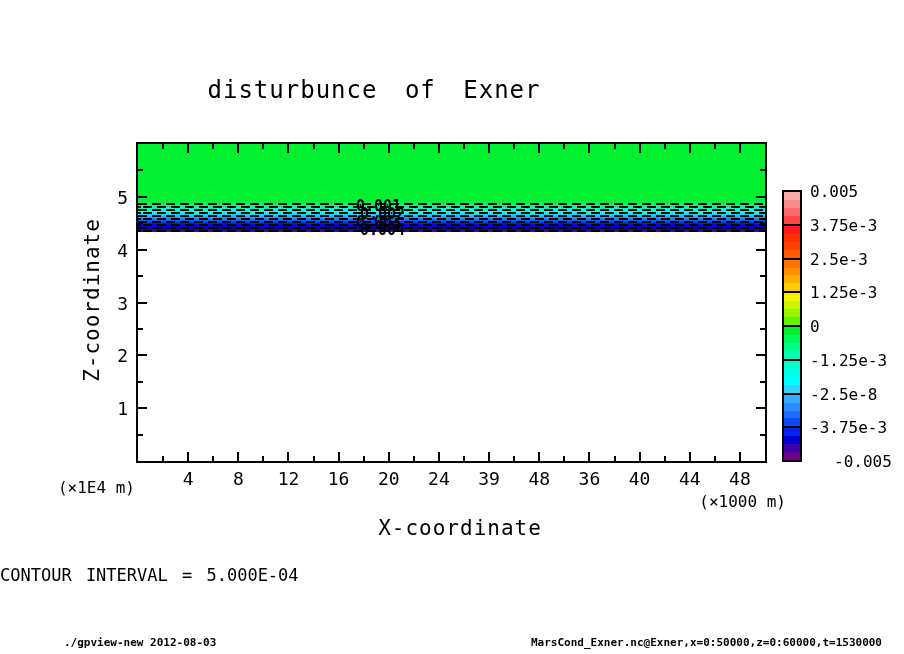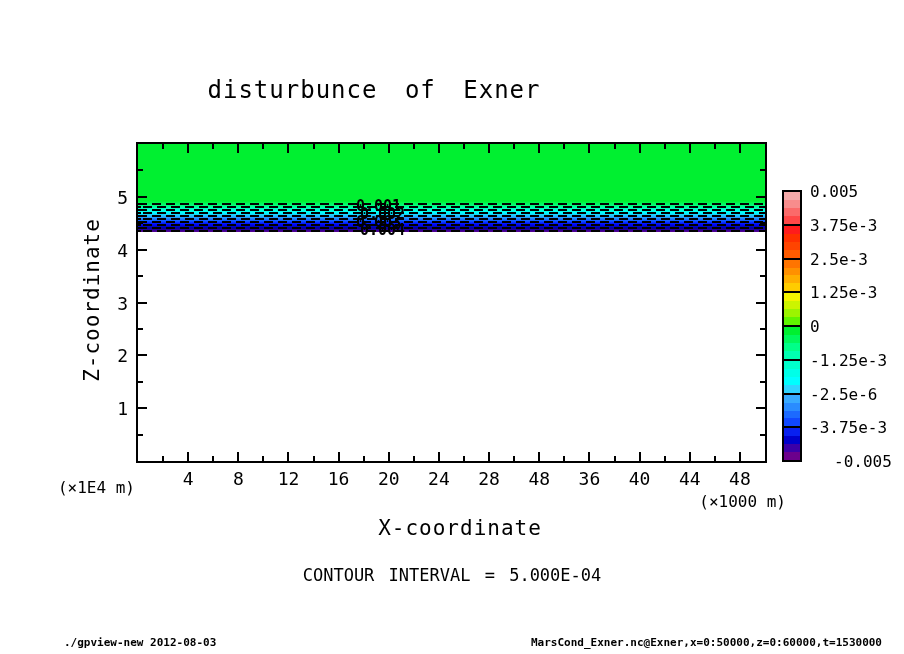--- a/index.html
+++ b/index.html
@@ -24,21 +24,21 @@
   .xtick-label{position:absolute;top:468px;transform:translateX(-50%);font-size:18px;}
   .ytick-label{position:absolute;left:95px;width:33px;text-align:right;
     transform:translateY(-50%);font-size:18px;}
   #y-axis-title{
     left:92px;top:300px;transform:translate(-50%,-50%) rotate(-90deg);
     transform-origin:center;font-size:21px;letter-spacing:1px;white-space:nowrap;
   }
   #x-axis-title{left:0;top:516px;width:904px;text-align:center;font-size:21px;letter-spacing:1px;padding-left:8px;}
   #y-unit-label{left:18px;top:478px;width:117px;text-align:right;font-size:16px;}
   #x-unit-label{left:600px;top:492px;width:186px;text-align:right;font-size:16px;}
-  #contour-interval-text{left:0;top:565px;width:904px;text-align:center;font-size:17px;word-spacing:4px;}
+  #contour-interval-text{left:0;top:565px;width:904px;text-align:left;font-size:17px;word-spacing:4px;}
   #time-text{left:540px;top:592px;width:300px;text-align:center;font-size:16px;}
   #footer-left{left:24px;top:636px;font-size:11px;font-weight:bold;margin-left:40px;}
   #footer-right{left:404px;top:636px;width:478px;text-align:right;font-size:11px;font-weight:bold;}
   #colorbar{
     left:782px;top:190px;width:20px;height:272px;border:2px solid #000;
     box-sizing:border-box;display:flex;flex-direction:column;
   }
   .cb-seg{flex:1 1 0;border-bottom:2px solid #000;}
   .cb-seg:last-child{border-bottom:none;}
   .cb-label{position:absolute;left:810px;transform:translateY(-50%);font-size:16px;white-space:nowrap;}
@@ -151,21 +151,21 @@
   <div class="abs" id="y-unit-label">(×1E4 m)</div>
   <div class="abs" id="x-unit-label">(×1000 m)</div>
 
   <div id="xtick-labels">
       <div class="xtick-label" style="left: 188.16px;">4</div>
       <div class="xtick-label" style="left: 238.32px;">8</div>
       <div class="xtick-label" style="left: 288.48px;">12</div>
       <div class="xtick-label" style="left: 338.64px;">16</div>
       <div class="xtick-label" style="left: 388.8px;">20</div>
       <div class="xtick-label" style="left: 438.96px;">24</div>
-      <div class="xtick-label" style="left: 489.12px;">28</div>
+      <div class="xtick-label" style="left: 489.12px;">39</div>
       <div class="xtick-label" style="left: 539.28px;">48</div>
       <div class="xtick-label" style="left: 589.44px;">36</div>
       <div class="xtick-label" style="left: 639.6px;">40</div>
       <div class="xtick-label" style="left: 689.76px;">44</div>
       <div class="xtick-label" style="left: 739.92px;">48</div>
     </div>
   <div id="ytick-labels">
       <div class="ytick-label" style="top: 408.167px;">1</div>
       <div class="ytick-label" style="top: 355.333px;">2</div>
       <div class="ytick-label" style="top: 302.5px;">3</div>
@@ -183,21 +183,21 @@
       <div class="cb-seg" style="background: linear-gradient(rgb(56, 170, 255) 0%, rgb(56, 170, 255) 25%, rgb(42, 140, 255) 25%, rgb(42, 140, 255) 50%, rgb(28, 106, 255) 50%, rgb(28, 106, 255) 75%, rgb(16, 72, 255) 75%, rgb(16, 72, 255) 100%);"></div>
       <div class="cb-seg" style="background: linear-gradient(rgb(8, 32, 240) 0%, rgb(8, 32, 240) 25%, rgb(0, 0, 204) 25%, rgb(0, 0, 204) 50%, rgb(60, 0, 168) 50%, rgb(60, 0, 168) 75%, rgb(108, 0, 140) 75%, rgb(108, 0, 140) 100%);"></div>
     </div>
   <div id="colorbar-labels">
       <div class="cb-label" style="top: 191px;">0.005</div>
       <div class="cb-label" style="top: 224.75px;">3.75e-3</div>
       <div class="cb-label" style="top: 258.5px;">2.5e-3</div>
       <div class="cb-label" style="top: 292.25px;">1.25e-3</div>
       <div class="cb-label" style="top: 326px;">0</div>
       <div class="cb-label" style="top: 359.75px;">-1.25e-3</div>
-      <div class="cb-label" style="top: 393.5px;">-2.5e-6</div>
+      <div class="cb-label" style="top: 393.5px;">-2.5e-8</div>
       <div class="cb-label" style="top: 427.25px;">-3.75e-3</div>
       <div class="cb-label" style="top: 461px; margin-left: 24px;">-0.005</div>
     </div>
 
   <div class="abs" id="contour-interval-text">CONTOUR INTERVAL = 5.000E-04</div>
 
   <div class="abs" id="footer-left">./gpview-new  2012-08-03</div>
   <div class="abs" id="footer-right">MarsCond_Exner.nc@Exner,x=0:50000,z=0:60000,t=1530000</div>
 
 </div>

